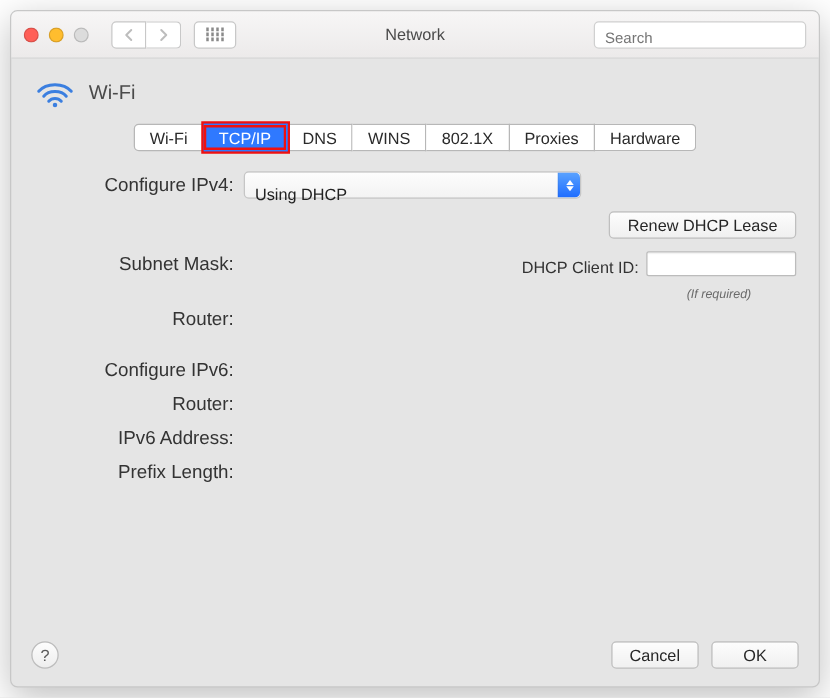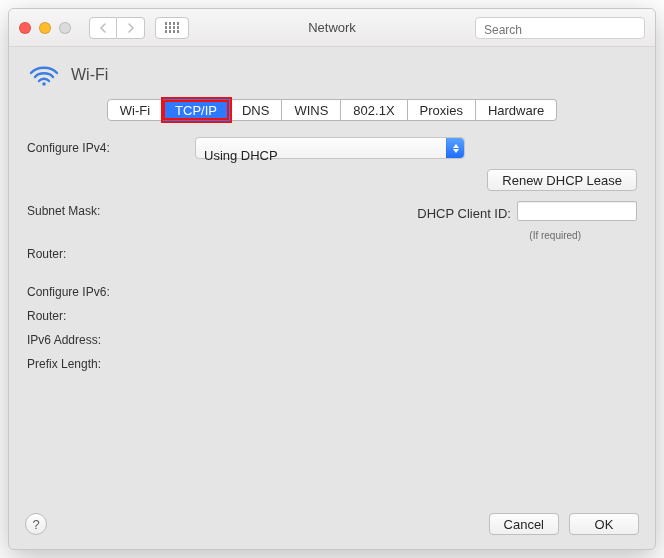--- a/index.html
+++ b/index.html
@@ -117,23 +117,24 @@
   .form {
     flex:1;
     padding: 2px 2px 0 2px;
   }
   .row {
     display:flex; align-items:center;
     margin-bottom: 10px;
   }
   .row .lbl {
     width: 168px;
+    text-align:right;
     padding-right: 8px;
     color:#333;
-    font-size:12px;
+    font-size:15px;
   }
   .row .val { flex:1; display:flex; align-items:center; }
   .select {
     height:22px;
     background:linear-gradient(#fdfdfd,#f3f3f3);
     border:1px solid #c6c6c6;
     border-radius:4px;
     display:flex; align-items:center;
     padding: 15px 0 0 8px;
     font-size:13px;
@@ -174,21 +175,21 @@
   .dhcp-area .lbl2 { font-size:13px; color:#333; }
   .txt {
     height:20px; width:120px;
     border:1px solid #bcbcbc;
     background:#fff;
     border-radius:2px;
     box-shadow: inset 0 1px 1px rgba(0,0,0,0.07);
   }
   .req {
     font-size:10px; color:#6a6a6a;
-    align-self:flex-end; margin-top:3px; margin-right:56px;
+    align-self:flex-end; margin-top:3px; margin-right:36px;font-style:italic;
   }
   .spacer { height: 14px; }
   .footer {
     display:flex; align-items:center;
     padding-top: 8px;
   }
   .help {
     width:22px;height:22px;border-radius:50%;
     border:1px solid #bdbdbd; background:linear-gradient(#fdfdfd,#eee);
     display:flex;align-items:center;justify-content:center;

